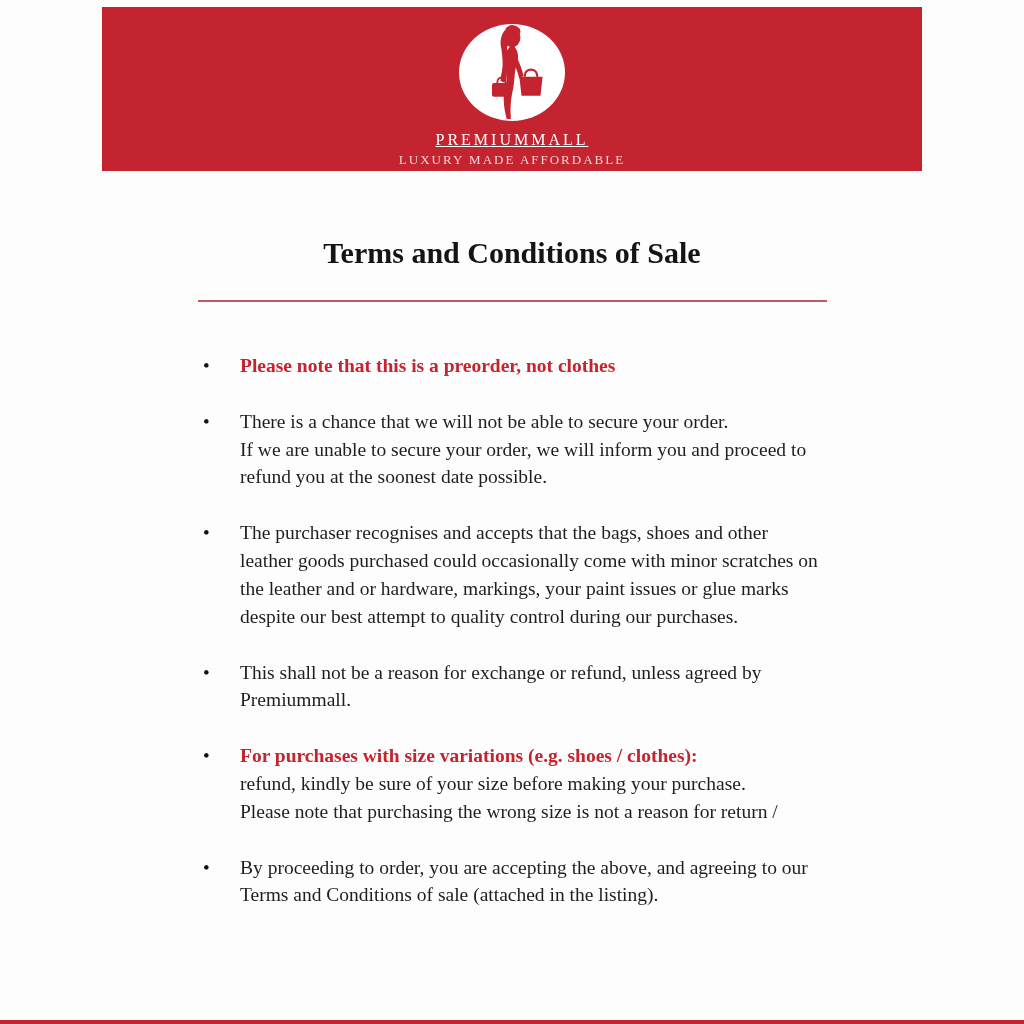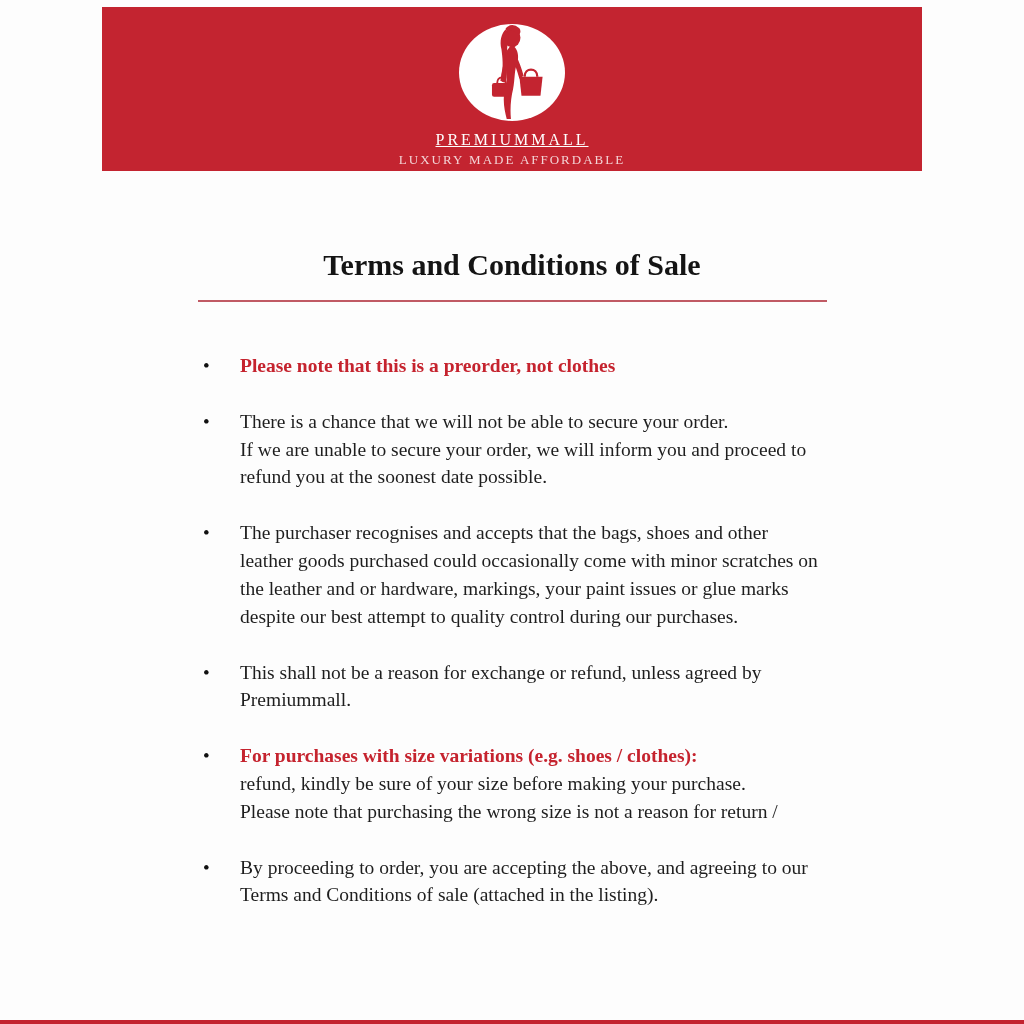--- a/index.html
+++ b/index.html
@@ -25,21 +25,21 @@
   .brand {
     color:#ffffff; font-size:16px; letter-spacing:3px;
     margin-top:8px; line-height:22px; white-space:nowrap;text-decoration:underline;
   }
   .tagline {
     color:rgba(255,255,255,0.8); font-size:13px; letter-spacing:2px;
     margin-top:3px; line-height:11px; white-space:nowrap;
   }
   
   .title {
-    position:absolute; top:248px; left:0; width:100%;
+    position:absolute; top:236px; left:0; width:100%;
     text-align:center; font-size:30px; font-weight:bold;
     color:#141414; line-height:34px;
   }
   .divider {
     position:absolute; top:300px; left:198px; width:629px; height:2px;
     background:var(--divider-red, #C05A64);
   }
   
   .terms {
     position:absolute; top:352px; left:203px; width:660px;

